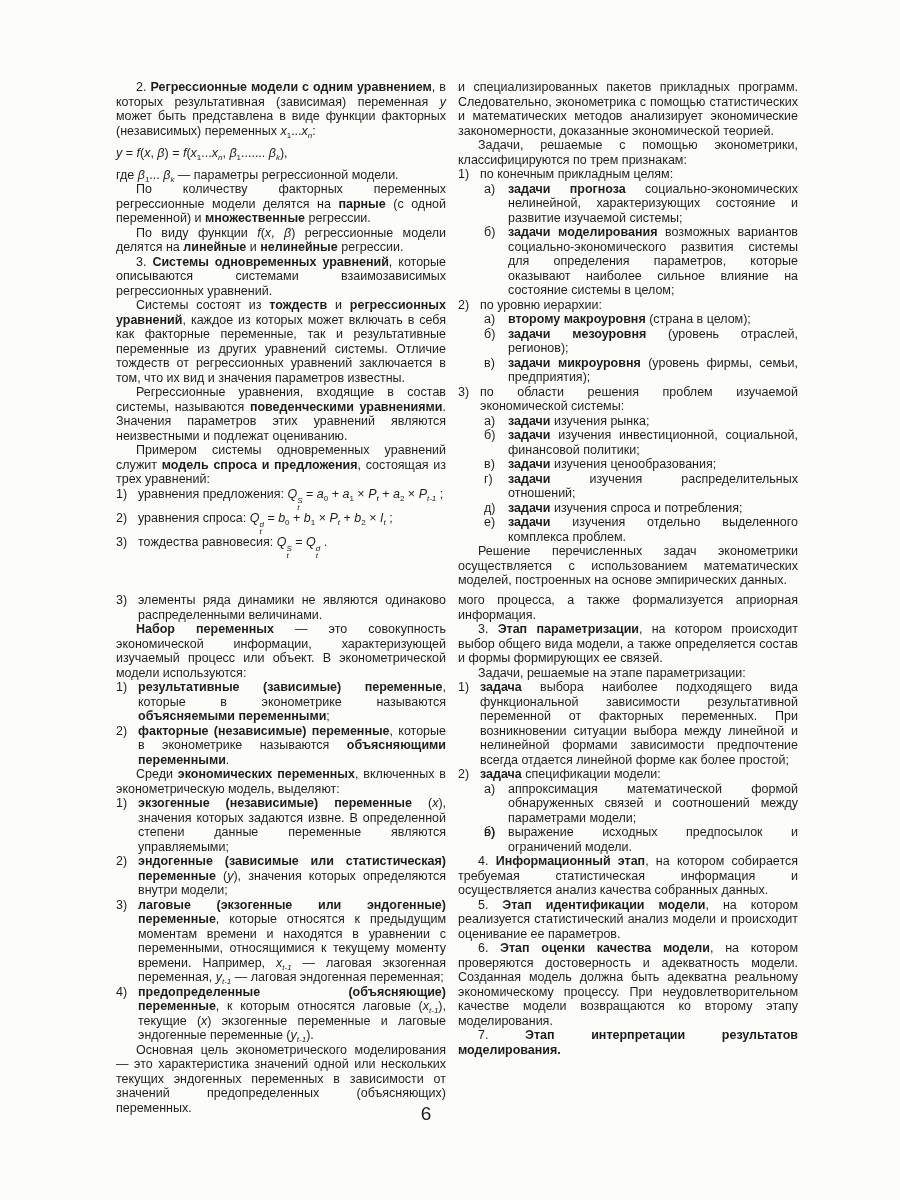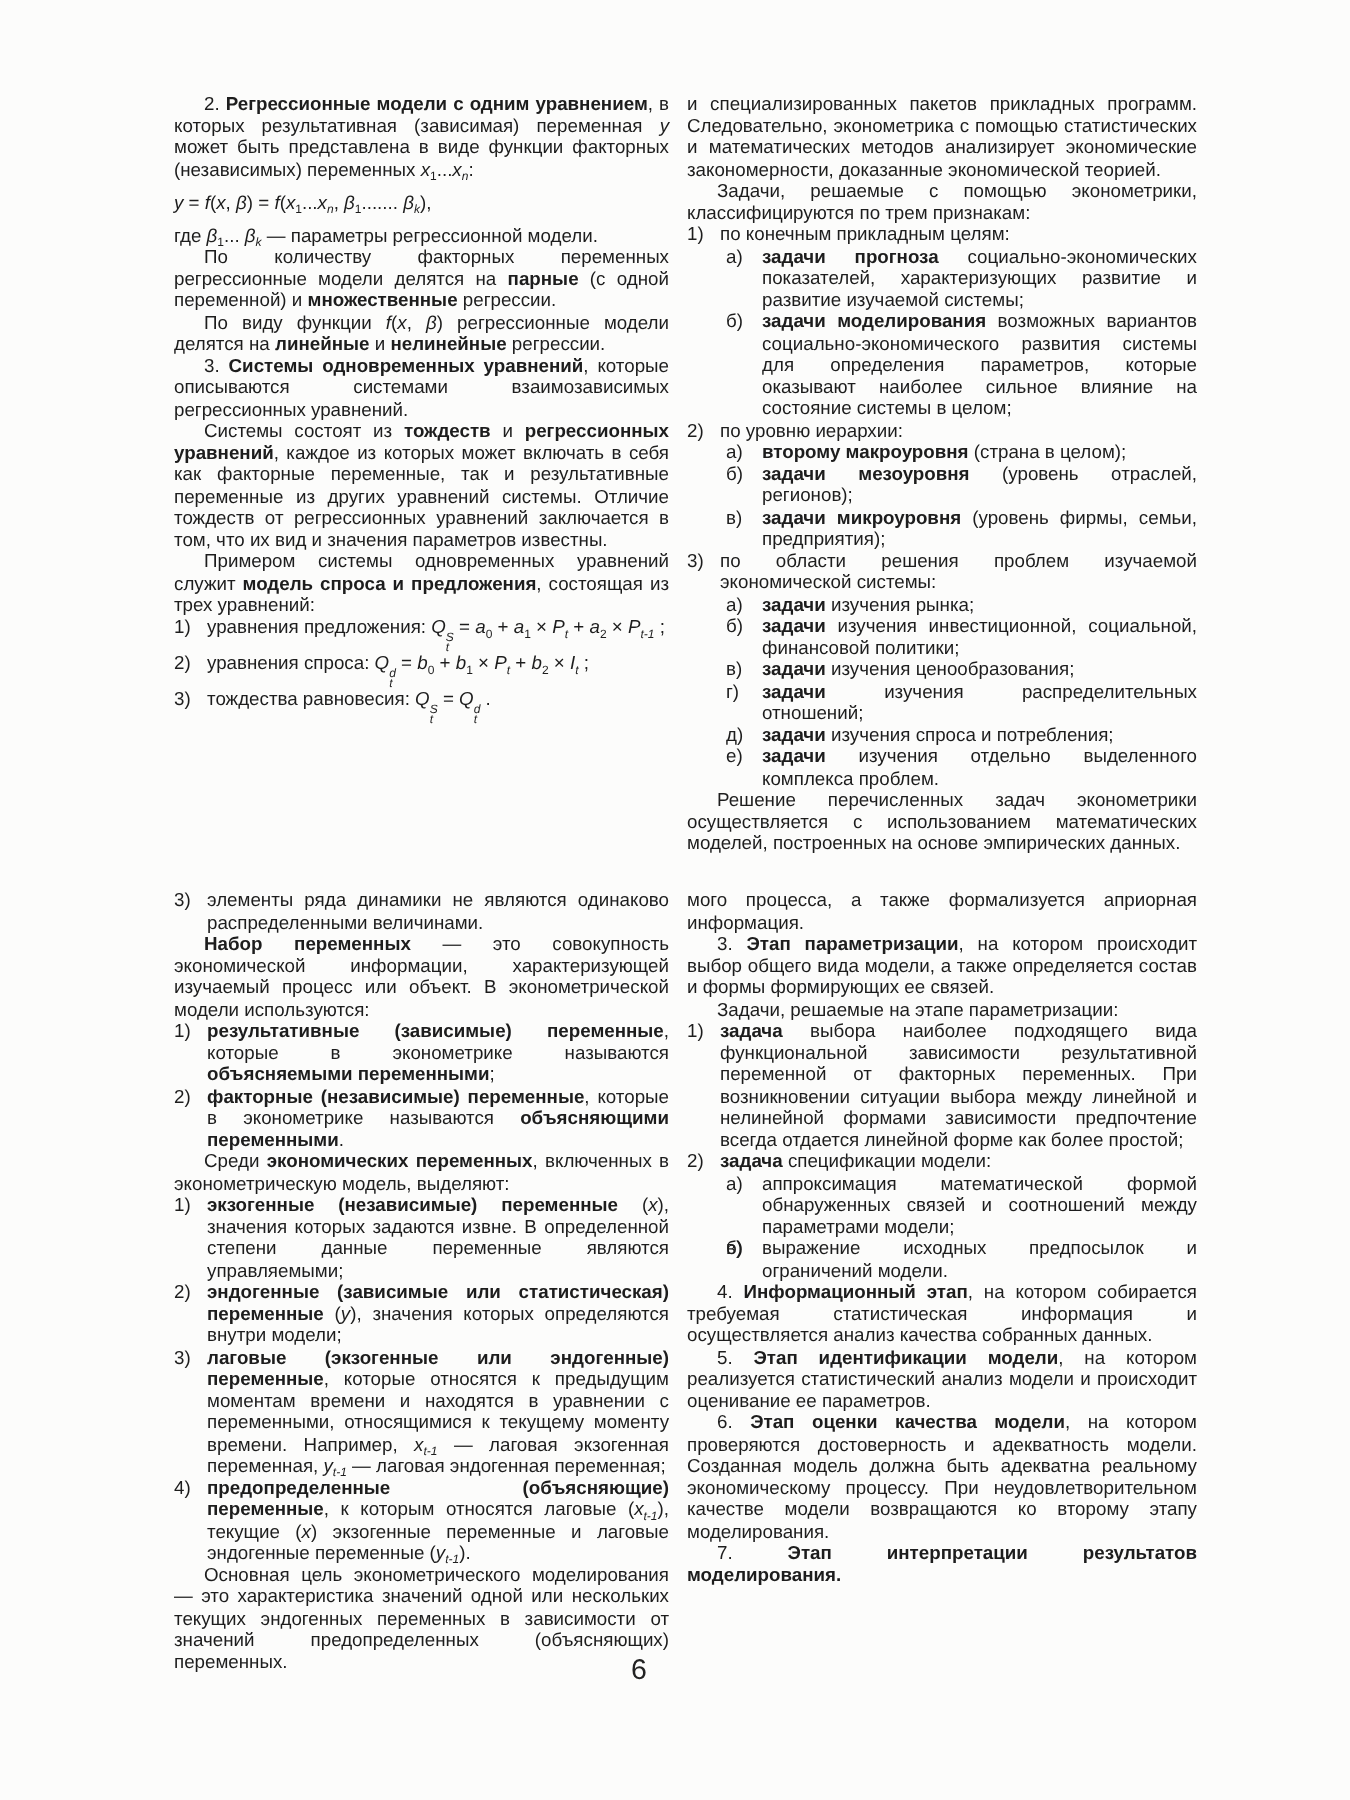--- a/index.html
+++ b/index.html
@@ -8,21 +8,21 @@
     width:900px;height:1200px;
     margin:0 auto;
     background:#fcfcfb;
     color:#1d1d1d;
     font-family:"Liberation Sans","DejaVu Sans",sans-serif;
     font-size:12.5px;
     line-height:14.5px;
     overflow:hidden;
   }
   .section{position:absolute;left:116px;width:682px;display:flex;}
-  .section-top{top:62px;height:508px;}
+  .section-top{top:80px;height:508px;}
   .section-bottom{top:593px;height:500px;}
   .col{text-align:justify;}
   .col-l{width:330px;margin-right:12px;}
   .col-r{width:340px;}
   .blk{margin:0;}
   .p.ind{text-indent:20px;}
   .li{position:relative;padding-left:22px;}
   .li .marker{position:absolute;left:0;top:0;}
   .li2{position:relative;padding-left:50px;}
   .li2 .marker{position:absolute;left:26px;top:0;}
@@ -44,20 +44,21 @@
 <div class="page">
   <div class="section section-top">
     <div class="col col-l">
         <div class="blk p ind"><span>2. </span><span class="b">Регрессионные модели с одним уравнением</span><span>, в которых результативная (зависимая) переменная </span><span class="i">y</span><span> может быть представлена в виде функции факторных (независимых) переменных </span><span class="i">x</span><sub>1</sub><span>...</span><span class="i">x</span><sub class="i">n</sub><span>:</span></div>
         <div class="blk formula"><span class="i">y</span><span> = </span><span class="i">f</span><span>(</span><span class="i">x</span><span>, </span><span class="i">β</span><span>) = </span><span class="i">f</span><span>(</span><span class="i">x</span><sub>1</sub><span>...</span><span class="i">x</span><sub class="i">n</sub><span>, </span><span class="i">β</span><sub>1</sub><span>....... </span><span class="i">β</span><sub class="i">k</sub><span>),</span></div>
         <div class="blk p"><span>где </span><span class="i">β</span><sub>1</sub><span>... </span><span class="i">β</span><sub class="i">k</sub><span> — параметры регрессионной модели.</span></div>
         <div class="blk p ind"><span>По количеству факторных переменных регрессионные модели делятся на </span><span class="b">парные</span><span> (с одной переменной) и </span><span class="b">множественные</span><span> регрессии.</span></div>
         <div class="blk p ind"><span>По виду функции </span><span class="i">f</span><span>(</span><span class="i">x</span><span>, </span><span class="i">β</span><span>) регрессионные модели делятся на </span><span class="b">линейные</span><span> и </span><span class="b">нелинейные</span><span> регрессии.</span></div>
         <div class="blk p ind"><span>3. </span><span class="b">Системы одновременных уравнений</span><span>, которые описываются системами взаимозависимых регрессионных уравнений.</span></div>
         <div class="blk p ind"><span>Системы состоят из </span><span class="b">тождеств</span><span> и </span><span class="b">регрессионных уравнений</span><span>, каждое из которых может включать в себя как факторные переменные, так и результативные переменные из других уравнений системы. Отличие тождеств от регрессионных уравнений заключается в том, что их вид и значения параметров известны.</span></div>
+        <div class="blk p ind"><span>Регрессионные уравнения, входящие в состав системы, называются </span><span class="b">поведенческими уравнениями</span><span>. Значения параметров этих уравнений являются неизвестными и подлежат оцениванию.</span></div>
         <div class="blk p ind"><span>Примером системы одновременных уравнений служит </span><span class="b">модель спроса и предложения</span><span>, состоящая из трех уравнений:</span></div>
         <div class="blk li"><span class="marker">1)</span><span>уравнения предложения: </span><span class="i">Q</span><span class="stk">
             <span>S</span>
             <span>t</span>
           </span><span> = </span><span class="i">a</span><sub>0</sub><span> + </span><span class="i">a</span><sub>1</sub><span> × </span><span class="i">P</span><sub class="i">t</sub><span> + </span><span class="i">a</span><sub>2</sub><span> × </span><span class="i">P</span><sub class="i">t-1</sub><span> ;</span></div>
         <div class="blk li"><span class="marker">2)</span><span>уравнения спроса: </span><span class="i">Q</span><span class="stk">
             <span>d</span>
             <span>t</span>
           </span><span> = </span><span class="i">b</span><sub>0</sub><span> + </span><span class="i">b</span><sub>1</sub><span> × </span><span class="i">P</span><sub class="i">t</sub><span> + </span><span class="i">b</span><sub>2</sub><span> × </span><span class="i">I</span><sub class="i">t</sub><span> ;</span></div>
         <div class="blk li"><span class="marker">3)</span><span>тождества равновесия: </span><span class="i">Q</span><span class="stk">
@@ -65,21 +66,21 @@
             <span>t</span>
           </span><span> = </span><span class="i">Q</span><span class="stk">
             <span>d</span>
             <span>t</span>
           </span><span> .</span></div>
       </div>
     <div class="col col-r">
         <div class="blk p"><span>и специализированных пакетов прикладных программ. Следовательно, эконометрика с помощью статистических и математических методов анализирует экономические закономерности, доказанные экономической теорией.</span></div>
         <div class="blk p ind"><span>Задачи, решаемые с помощью эконометрики, классифицируются по трем признакам:</span></div>
         <div class="blk li"><span class="marker">1)</span><span>по конечным прикладным целям:</span></div>
-        <div class="blk li2"><span class="marker">а)</span><span class="b">задачи прогноза</span><span> социально-экономических показателей, характеризующих развитие и развитие изучаемой системы;</span></div>
+        <div class="blk li2"><span class="marker">а)</span><span class="b">задачи прогноза</span><span> социально-экономических нелинейной, характеризующих состояние и развитие изучаемой системы;</span></div>
         <div class="blk li2"><span class="marker">б)</span><span class="b">задачи моделирования</span><span> возможных вариантов социально-экономического развития системы для определения параметров, которые оказывают наиболее сильное влияние на состояние системы в целом;</span></div>
         <div class="blk li"><span class="marker">2)</span><span>по уровню иерархии:</span></div>
         <div class="blk li2"><span class="marker">а)</span><span class="b">второму макроуровня</span><span> (страна в целом);</span></div>
         <div class="blk li2"><span class="marker">б)</span><span class="b">задачи мезоуровня</span><span> (уровень отраслей, регионов);</span></div>
         <div class="blk li2"><span class="marker">в)</span><span class="b">задачи микроуровня</span><span> (уровень фирмы, семьи, предприятия);</span></div>
         <div class="blk li"><span class="marker">3)</span><span>по области решения проблем изучаемой экономической системы:</span></div>
         <div class="blk li2"><span class="marker">а)</span><span class="b">задачи</span><span> изучения рынка;</span></div>
         <div class="blk li2"><span class="marker">б)</span><span class="b">задачи</span><span> изучения инвестиционной, социальной, финансовой политики;</span></div>
         <div class="blk li2"><span class="marker">в)</span><span class="b">задачи</span><span> изучения ценообразования;</span></div>
         <div class="blk li2"><span class="marker">г)</span><span class="b">задачи</span><span> изучения распределительных отношений;</span></div>

